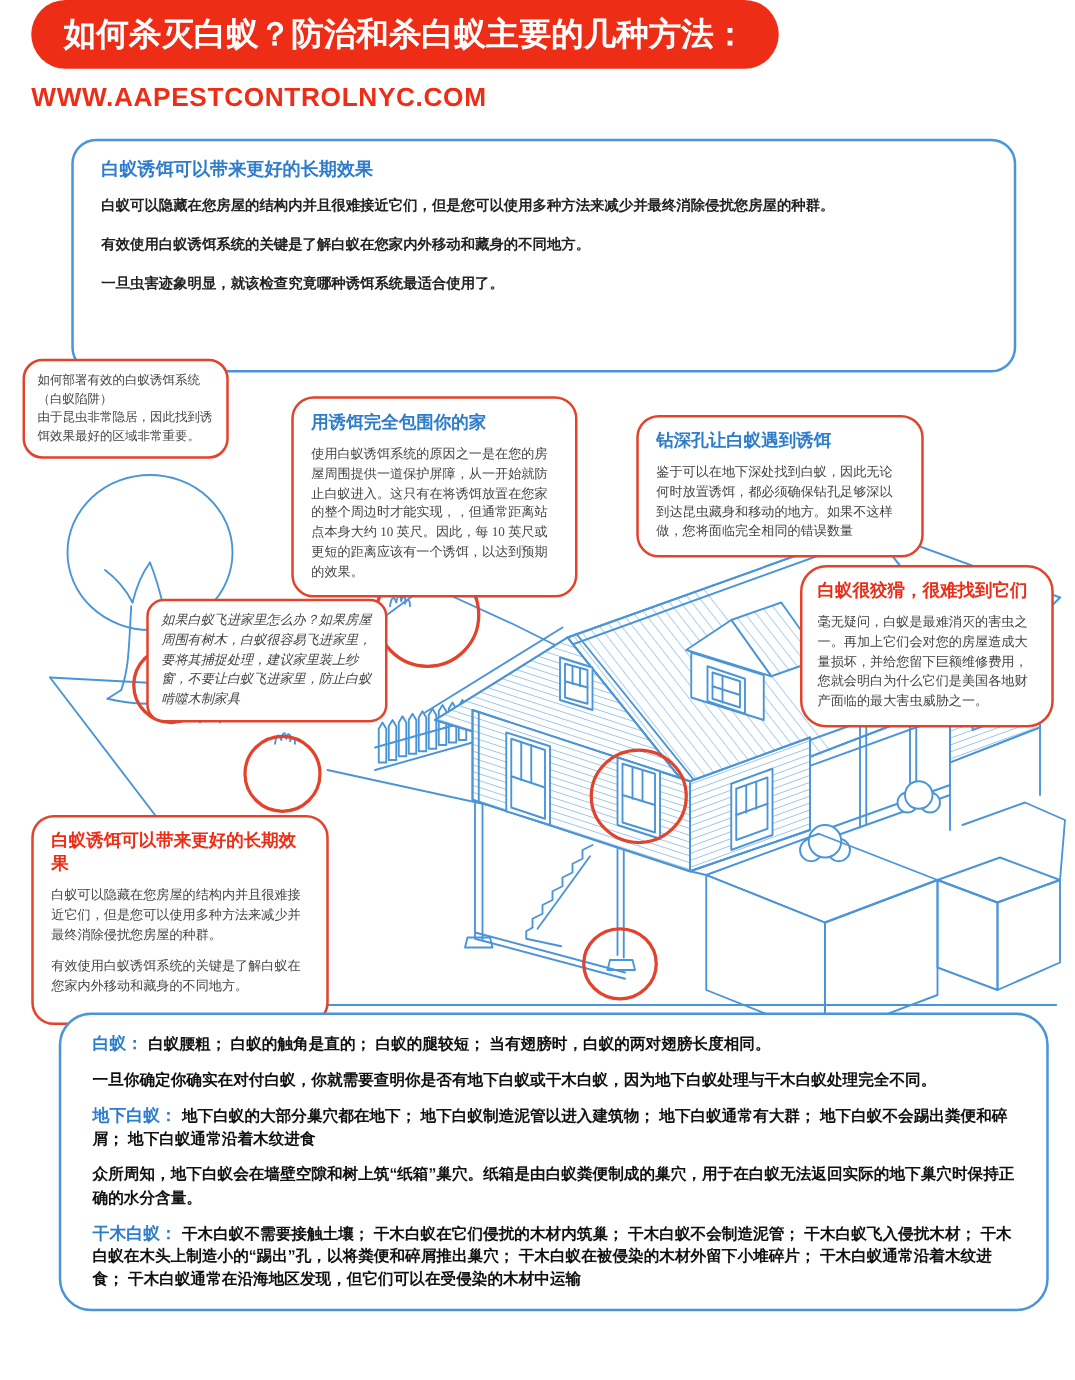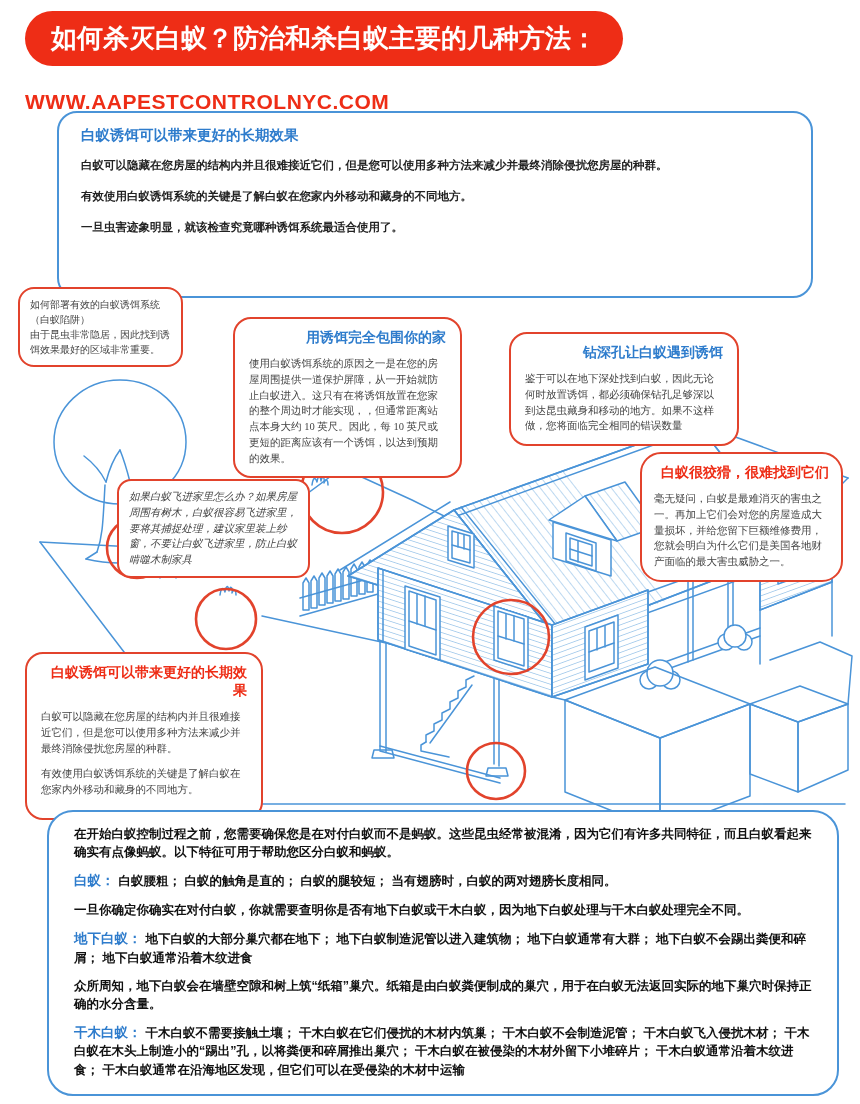--- a/index.html
+++ b/index.html
@@ -1,33 +1,33 @@
 <!DOCTYPE html>
 <html><head>
 <meta charset="utf-8">
 <style>
   html,body{margin:0;padding:0;background:#fff;}
   body{width:860px;height:1104px;position:relative;overflow:hidden;
        font-family:"Liberation Sans", sans-serif;}
   .abs{position:absolute;}
   
-  .header-pill{left:25px;top:11px;background:#ee2d16;color:#fff;border-radius:28px;
+  .header-pill{left:25px;top:0;background:#ee2d16;color:#fff;border-radius:28px;
      padding:11px 26px;font-size:26px;font-weight:800;line-height:1.25;text-align:right;}
-  .website{left:25px;top:90px;color:#ee2d16;font-size:21px;font-weight:800;letter-spacing:.5px;}
+  .website{left:25px;top:67px;color:#ee2d16;font-size:21px;font-weight:800;letter-spacing:.5px;}
   
   .bluebox{border:2px solid #4a94d8;border-radius:20px;background:#fff;box-sizing:border-box;}
   .intro{left:57px;top:111px;width:756px;height:187px;padding:13px 22px;}
   .intro h2{margin:0 0 12px 0;font-size:14.5px;color:#2e7ccc;font-weight:800;}
   .intro p{margin:0 0 13px 0;font-size:11.5px;line-height:1.55;color:#222;font-weight:600;}
   .blk{display:block;}
   
   .callout{border:2.5px solid #e2432c;border-radius:18px;background:#fff;box-sizing:border-box;
      font-family:"Liberation Serif", serif;color:#444;}
   .callout p{margin:0;font-size:10.5px;line-height:1.5;}
-  .ct{font-family:"Liberation Sans", sans-serif;font-weight:800;font-size:14px;margin:0 0 9px 0;text-align:right;}
+  .ct{font-family:"Liberation Sans", sans-serif;font-weight:800;font-size:14px;margin:0 0 9px 0;}
   .ct.blue{color:#2e7ccc;}
   .ct.red{color:#ee2d16;}
   .c1{left:18px;top:287px;width:165px;padding:8px 10px;border-radius:16px;}
   .c1 p{white-space:pre-line;font-size:10px;}
   .c2{left:233px;top:317px;width:229px;padding:10px 14px;}
   .c3{left:509px;top:332px;width:230px;padding:10px 14px;}
   .c4{left:117px;top:479px;width:193px;padding:8px 10px;border-radius:14px;font-style:italic;}
   .c5{left:640px;top:452px;width:203px;padding:10px 12px;border-radius:21px;}
   .c6{left:25px;top:652px;width:238px;padding:10px 14px;}
   .c6 p{margin-bottom:10px;}
@@ -273,23 +273,20 @@
 </div>
 
 <div class="abs callout c6">
   <h3 class="ct red">白蚁诱饵可以带来更好的长期效果</h3>
   <p>白蚁可以隐藏在您房屋的结构内并且很难接近它们，但是您可以使用多种方法来减少并最终消除侵扰您房屋的种群。</p>
   <p>有效使用白蚁诱饵系统的关键是了解白蚁在您家内外移动和藏身的不同地方。</p>
 </div>
 
 <div class="abs bluebox bottom">
   <p>
-    <span>在开始白蚁控制过程之前，您需要确保您是在对付白蚁而不是蚂蚁。这些昆虫经常被混淆，因为它们有许多共同特征，而且白蚁看起来确实有点像蚂蚁。以下特征可用于帮助您区分白蚁和蚂蚁。</span>
-  </p>
-  <p>
     <span class="bl">白蚁：</span><span>白蚁腰粗； 白蚁的触角是直的； 白蚁的腿较短； 当有翅膀时，白蚁的两对翅膀长度相同。</span>
   </p>
   <p>
     <span>一旦你确定你确实在对付白蚁，你就需要查明你是否有地下白蚁或干木白蚁，因为地下白蚁处理与干木白蚁处理完全不同。</span>
   </p>
   <p>
     <span class="bl">地下白蚁：</span><span>地下白蚁的大部分巢穴都在地下； 地下白蚁制造泥管以进入建筑物； 地下白蚁通常有大群； 地下白蚁不会踢出粪便和碎屑； 地下白蚁通常沿着木纹进食</span>
   </p>
   <p>
     <span>众所周知，地下白蚁会在墙壁空隙和树上筑“纸箱”巢穴。纸箱是由白蚁粪便制成的巢穴，用于在白蚁无法返回实际的地下巢穴时保持正确的水分含量。</span>

